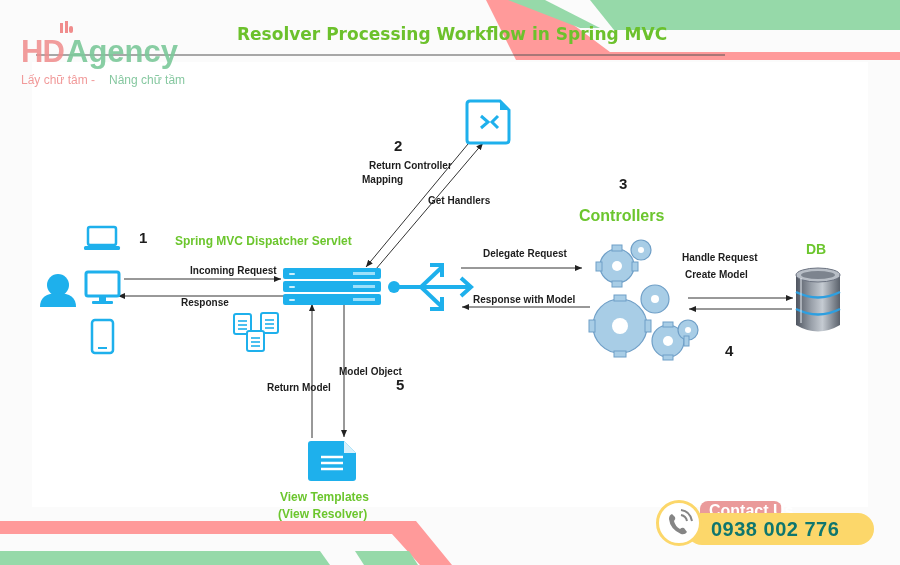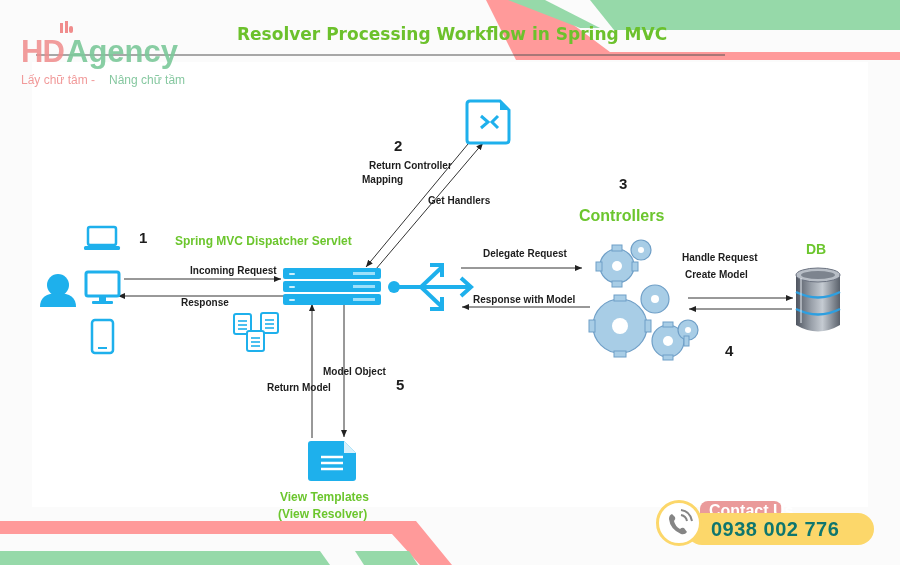--- a/index.html
+++ b/index.html
@@ -233,21 +233,21 @@
 
 <span class="abs lbl" style="left:158px;top:265px;padding-left:32px;">Incoming Request</span>
 <span class="abs lbl" style="left:181px;top:297px;">Response</span>
 <span class="abs lbl" style="left:342px;top:160px;padding-left:27px;">Return Controller</span>
 <span class="abs lbl" style="left:362px;top:174px;">Mapping</span>
 <span class="abs lbl" style="left:428px;top:195px;">Get Handlers</span>
 <span class="abs lbl" style="left:483px;top:248px;">Delegate Request</span>
 <span class="abs lbl" style="left:473px;top:294px;">Response with Model</span>
 <span class="abs lbl" style="left:682px;top:252px;">Handle Request</span>
 <span class="abs lbl" style="left:685px;top:269px;">Create Model</span>
-<span class="abs lbl" style="left:323px;top:366px;">Model Object</span>
+<span class="abs lbl" style="left:339px;top:366px;">Model Object</span>
 <span class="abs lbl" style="left:267px;top:382px;">Return Model</span>
 
 <div class="abs contact">
   <div class="contact-tab"></div>
   <span class="contact-label">Contact Us</span>
   <div class="contact-pill"></div>
   <span class="contact-num">0938 002 776</span>
   <div class="contact-circle">
     <svg width="40" height="40" style="left:0;top:0;">
       <path d="M13,11 Q10,12 10,16 Q11,26 22,31 Q26,32 28,29 L25,25 Q23,24 21,26 Q16,23 15,18 Q17,16 16,14 Z" fill="#858585"></path>

